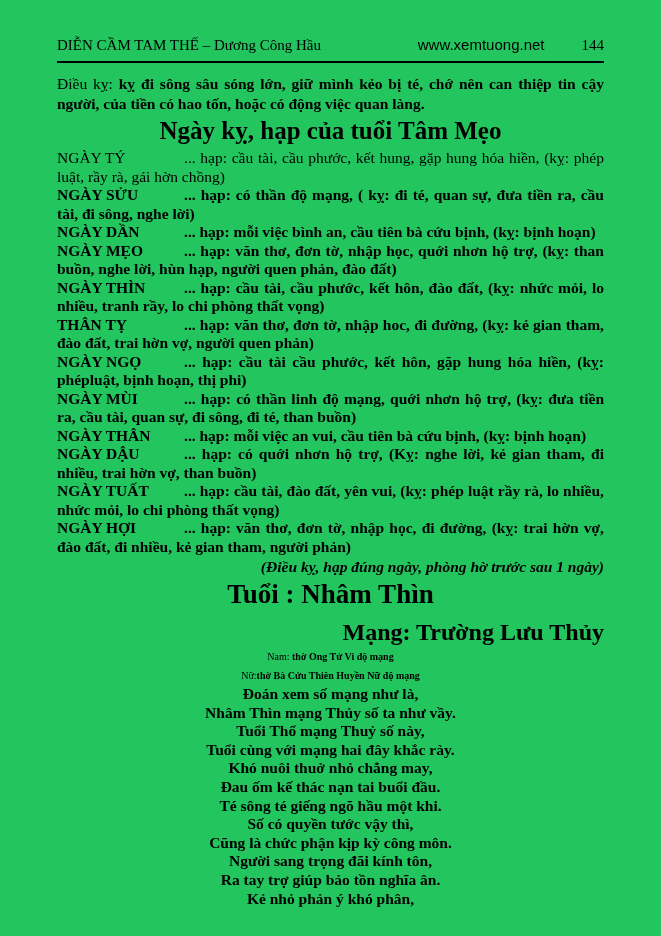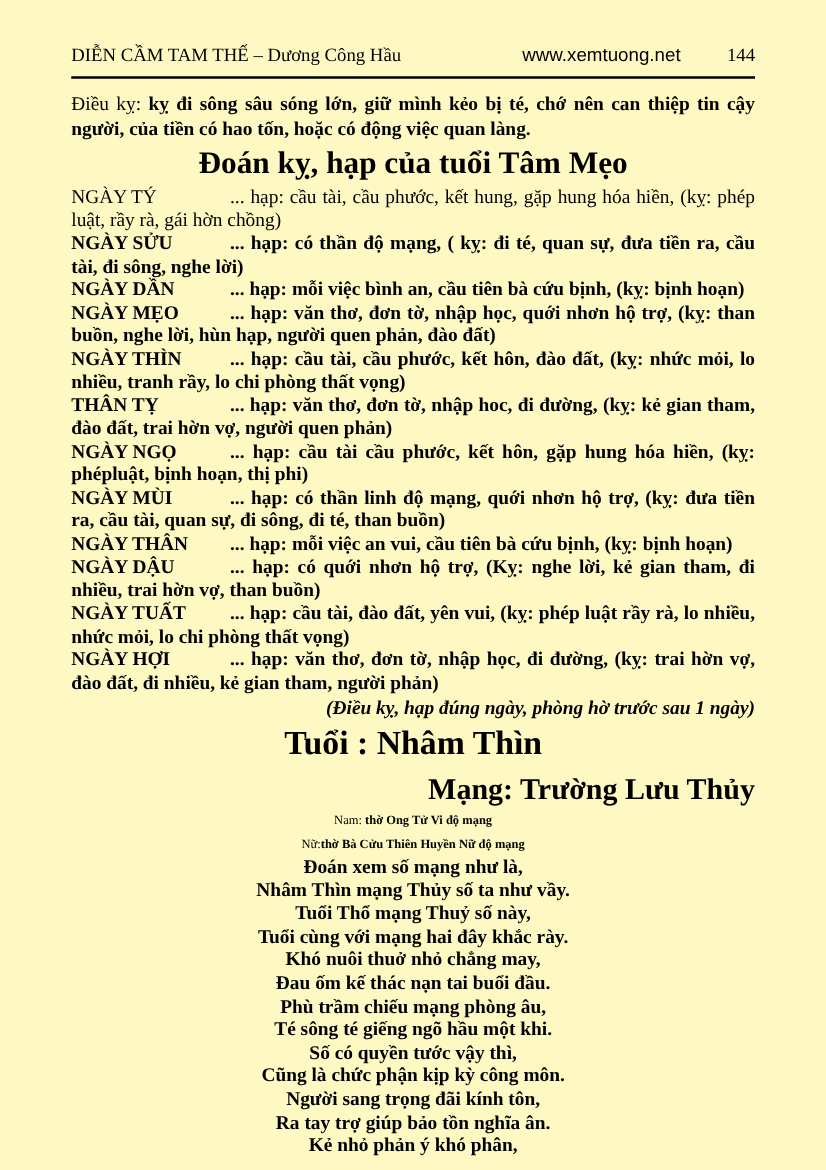--- a/index.html
+++ b/index.html
@@ -1,20 +1,20 @@
 <!DOCTYPE html>
 <html><head>
 <meta charset="utf-8">
 <style>
   html,body { margin:0; padding:0; background:#888; }
   .page {
     position:relative;
     width:661px; height:936px;
     margin:0 auto;
-    background:#fef9c3;
+    background:#22c55e;
     color:#000000;
     font-family:"Liberation Serif","DejaVu Serif",serif;
     box-sizing:border-box;
     padding:36px 57px 0 57px;
     overflow:hidden;
   }
   .page-header {
     display:flex;
     justify-content:space-between;
     align-items:baseline;
@@ -100,21 +100,21 @@
     <span>DIỄN CẦM TAM THẾ – Dương Công Hầu</span>
     <span class="header-right">
       <span class="site-url">www.xemtuong.net</span>
       <span class="page-num">144</span>
     </span>
   </div>
   <hr class="header-rule">
 
   <p class="intro"><span class="lbl">Điều kỵ:</span><b> kỵ đi sông sâu sóng lớn, giữ mình kẻo bị té, chớ nên can thiệp tin cậy người, của tiền có hao tốn, hoặc có động việc quan làng.</b></p>
 
-  <h1 class="section-title">Đoán kỵ, hạp của tuổi Tâm Mẹo</h1>
+  <h1 class="section-title">Ngày kỵ, hạp của tuổi Tâm Mẹo</h1>
 
   <p class="day regular"><span class="day-label">NGÀY TÝ</span><span>...  hạp: cầu tài, cầu phước, kết hung, gặp hung hóa hiền, (kỵ: phép luật, rầy rà, gái hờn chồng)</span></p>
   <p class="day"><span class="day-label">NGÀY SỬU</span><span>...  hạp: có thần độ mạng, ( kỵ: đi té, quan sự, đưa tiền ra, cầu tài, đi sông, nghe lời)</span></p>
   <p class="day"><span class="day-label">NGÀY DẦN</span><span>...  hạp: mỗi việc bình an, cầu tiên bà cứu bịnh, (kỵ: bịnh hoạn)</span></p>
   <p class="day"><span class="day-label">NGÀY MẸO</span><span>...  hạp: văn thơ, đơn tờ, nhập học, quới nhơn hộ trợ, (kỵ: than buồn, nghe lời, hùn hạp, người quen phản, đào đất)</span></p>
   <p class="day"><span class="day-label">NGÀY THÌN</span><span>...  hạp: cầu tài, cầu phước, kết hôn, đào đất, (kỵ: nhức mỏi, lo nhiều, tranh rầy, lo chi phòng thất vọng)</span></p>
   <p class="day"><span class="day-label">THÂN TỴ</span><span>...  hạp: văn thơ, đơn tờ, nhập hoc, đi đường, (kỵ: kẻ gian tham, đào đất, trai hờn vợ, người quen phản)</span></p>
   <p class="day"><span class="day-label">NGÀY NGỌ</span><span>...  hạp: cầu tài cầu phước, kết hôn, gặp hung hóa hiền, (kỵ: phépluật, bịnh hoạn, thị phi)</span></p>
   <p class="day"><span class="day-label">NGÀY MÙI</span><span>...  hạp: có thần linh độ mạng, quới nhơn hộ trợ, (kỵ: đưa tiền ra, cầu tài, quan sự, đi sông, đi té, than buồn)</span></p>
   <p class="day"><span class="day-label">NGÀY THÂN</span><span>...  hạp: mỗi việc an vui, cầu tiên bà cứu bịnh, (kỵ: bịnh hoạn)</span></p>
@@ -130,21 +130,20 @@
   <p class="gender-line"><span class="lbl">Nam:</span><b> thờ Ong Tử Vi độ mạng</b></p>
   <p class="gender-line"><span class="lbl">Nữ:</span><b>thờ Bà Cửu Thiên Huyền Nữ độ mạng</b></p>
 
   <div class="poem">
     <p>Đoán xem số mạng như là,</p>
     <p>Nhâm Thìn mạng Thủy số ta như vầy.</p>
     <p>Tuổi Thổ mạng Thuỷ số này,</p>
     <p>Tuổi cùng với mạng hai đây khắc rày.</p>
     <p>Khó nuôi thuở nhỏ chẳng may,</p>
     <p>Đau ốm kế thác nạn tai buổi đầu.</p>
-    <p>Phù trầm chiếu mạng phòng âu,</p>
     <p>Té sông té giếng ngõ hầu một khi.</p>
     <p>Số có quyền tước vậy thì,</p>
     <p>Cũng là chức phận kịp kỳ công môn.</p>
     <p>Người sang trọng đãi kính tôn,</p>
     <p>Ra tay trợ giúp bảo tồn nghĩa ân.</p>
     <p>Kẻ nhỏ phản ý khó phân,</p>
   </div>
 
 </div>
 

